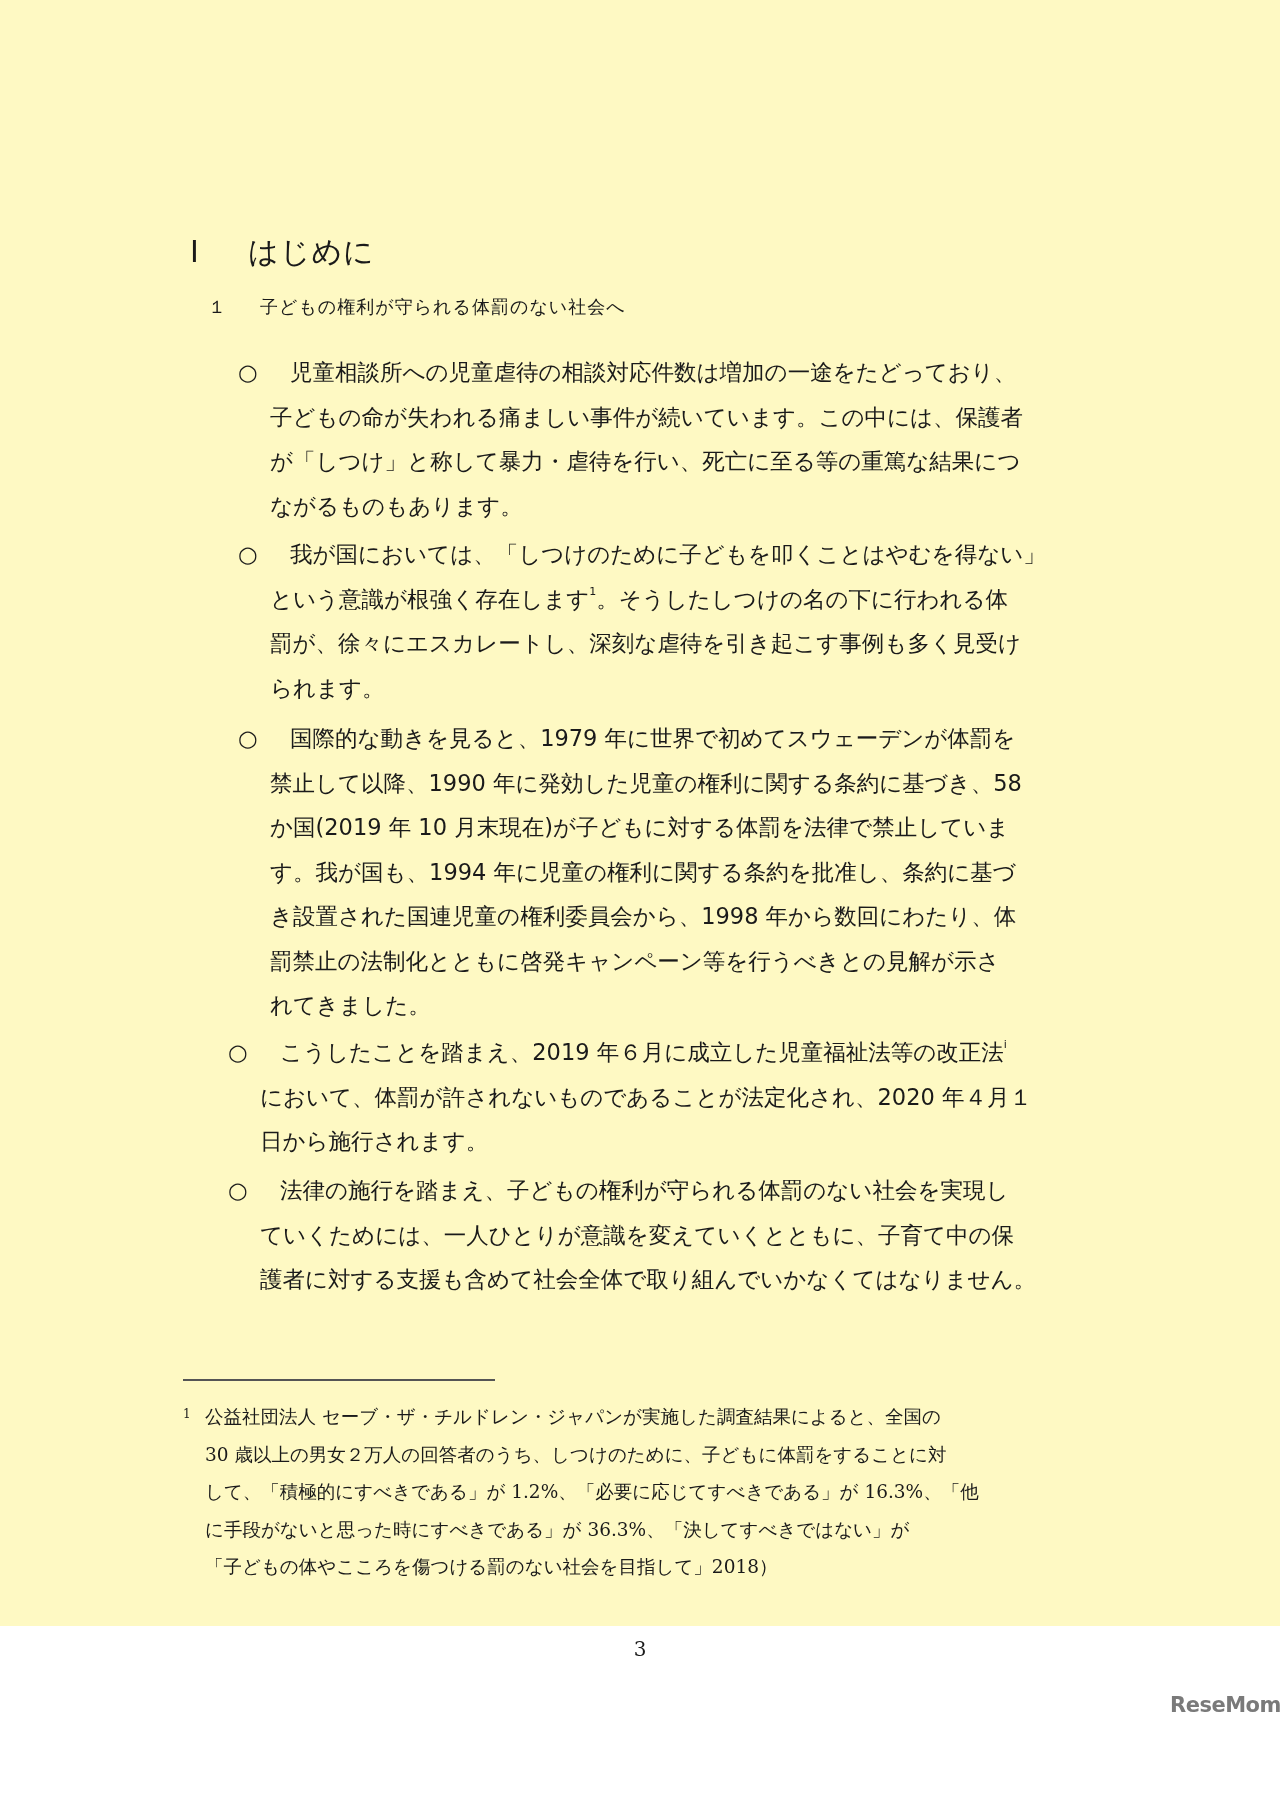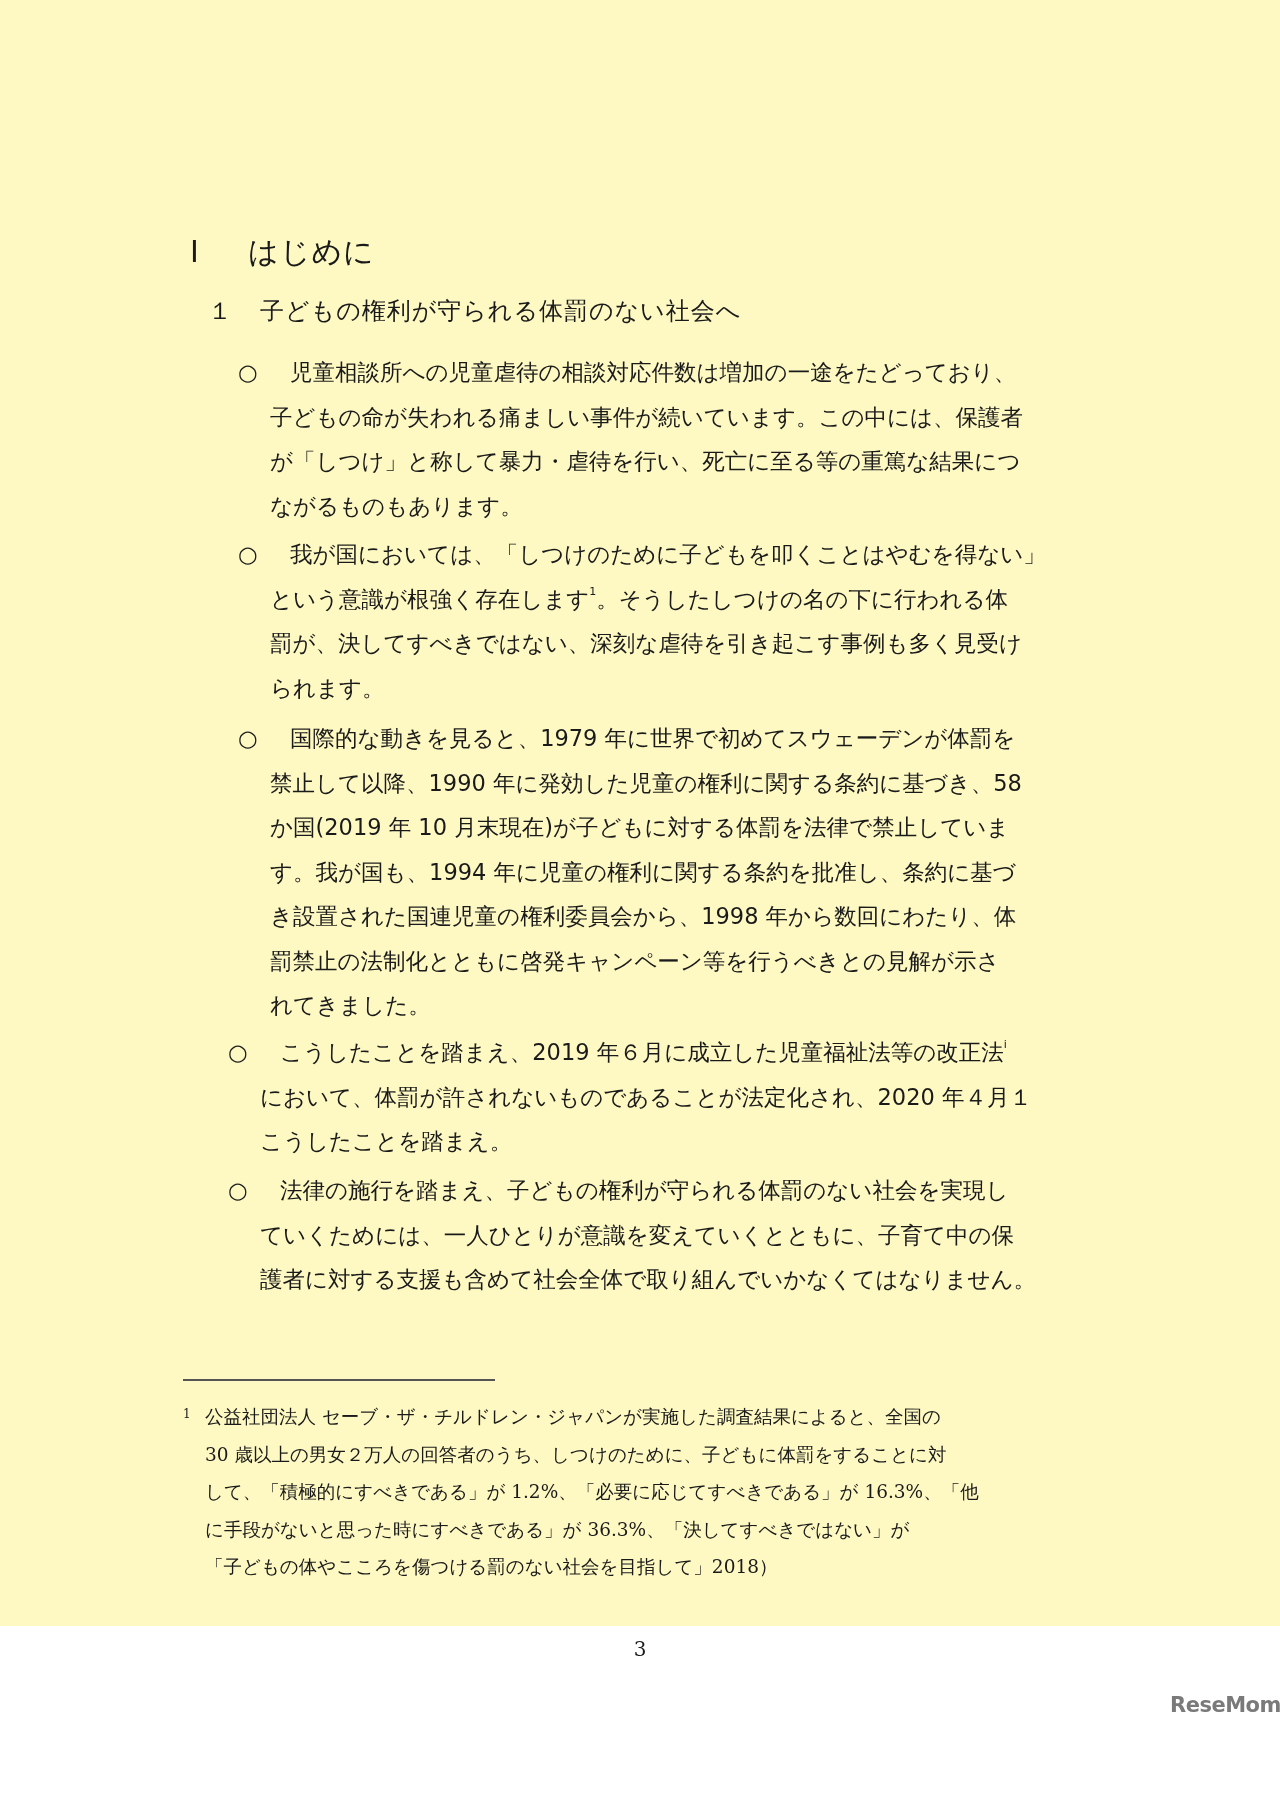--- a/index.html
+++ b/index.html
@@ -3,21 +3,21 @@
   <meta charset="utf-8">
   <style>
     html, body { margin: 0; padding: 0; background: #ffffff; }
     body { width: 1280px; height: 1810px; position: relative; overflow: hidden; color: #1a1a1a; }
     .page { position: absolute; left: 0; top: 0; width: 1280px; height: 1626px; background: #fef9c3; }
     .gothic { font-family: "DejaVu Sans", sans-serif; }
     .mincho { font-family: "DejaVu Serif", serif; }
 
     .h1 { position: absolute; left: 190px; top: 232px; font-size: 30px; letter-spacing: 1px; }
     .h1 .num { display: inline-block; width: 58px; }
-    .h2 { position: absolute; left: 208px; top: 295px; font-size: 24px; letter-spacing: 1px; }
+    .h2 { position: absolute; left: 208px; top: 295px; font-size: 18px; letter-spacing: 1px; }
     .h2 .num { display: inline-block; width: 52px; }
 
     .para { position: absolute; font-size: 22.5px; line-height: 44.5px; width: 860px; }
     .para .bullet { position: absolute; left: 0; top: 0; width: 40px; }
     .para .line { display: block; white-space: nowrap; padding-left: 32px; }
     .para .line.first { padding-left: 52px; }
     sup { font-size: 11px; vertical-align: 12px; line-height: 0; }
 
     .rule { position: absolute; left: 183px; top: 1379px; width: 312px; height: 2px; background: #555; }
 
@@ -47,40 +47,40 @@
     <span class="line first">児童相談所への児童虐待の相談対応件数は増加の一途をたどっており、</span>
     <span class="line">子どもの命が失われる痛ましい事件が続いています。この中には、保護者</span>
     <span class="line">が「しつけ」と称して暴力・虐待を行い、死亡に至る等の重篤な結果につ</span>
     <span class="line">ながるものもあります。</span>
   </div>
 
   <div class="para gothic" style="left:238px; top:532px;">
     <span class="bullet">○</span>
     <span class="line first">我が国においては、「しつけのために子どもを叩くことはやむを得ない」</span>
     <span class="line"><span>という意識が根強く存在します</span><sup>1</sup><span>。そうしたしつけの名の下に行われる体</span></span>
-    <span class="line">罰が、決してすべきではない、深刻な虐待を引き起こす事例も多く見受け</span>
+    <span class="line">罰が、徐々にエスカレートし、深刻な虐待を引き起こす事例も多く見受け</span>
     <span class="line">られます。</span>
   </div>
 
   <div class="para gothic" style="left:238px; top:716px;">
     <span class="bullet">○</span>
     <span class="line first">国際的な動きを見ると、1979 年に世界で初めてスウェーデンが体罰を</span>
     <span class="line">禁止して以降、1990 年に発効した児童の権利に関する条約に基づき、58</span>
     <span class="line">か国(2019 年 10 月末現在)が子どもに対する体罰を法律で禁止していま</span>
     <span class="line">す。我が国も、1994 年に児童の権利に関する条約を批准し、条約に基づ</span>
     <span class="line">き設置された国連児童の権利委員会から、1998 年から数回にわたり、体</span>
     <span class="line">罰禁止の法制化とともに啓発キャンペーン等を行うべきとの見解が示さ</span>
     <span class="line">れてきました。</span>
   </div>
 
   <div class="para gothic" style="left:228px; top:1030px;">
     <span class="bullet">○</span>
     <span class="line first"><span>こうしたことを踏まえ、2019 年６月に成立した児童福祉法等の改正法</span><sup>i</sup></span>
     <span class="line">において、体罰が許されないものであることが法定化され、2020 年４月１</span>
-    <span class="line">こうしたことを踏まえ。</span>
+    <span class="line">日から施行されます。</span>
   </div>
 
   <div class="para gothic" style="left:228px; top:1168px;">
     <span class="bullet">○</span>
     <span class="line first">法律の施行を踏まえ、子どもの権利が守られる体罰のない社会を実現し</span>
     <span class="line">ていくためには、一人ひとりが意識を変えていくとともに、子育て中の保</span>
     <span class="line">護者に対する支援も含めて社会全体で取り組んでいかなくてはなりません。</span>
   </div>
 
   <div class="rule"></div>

